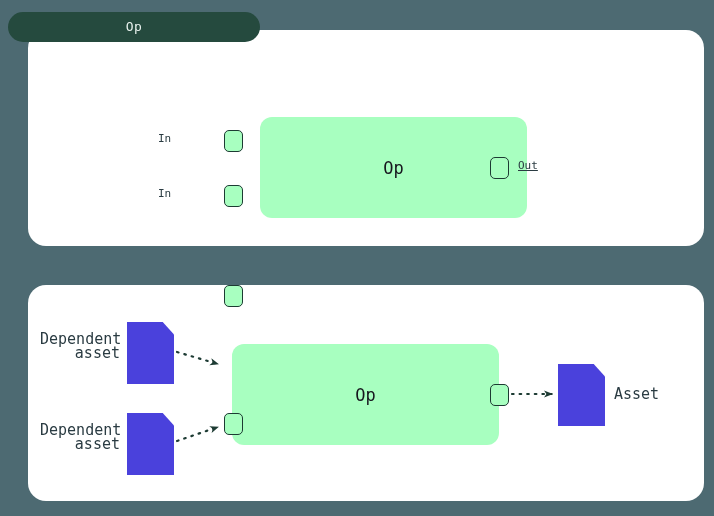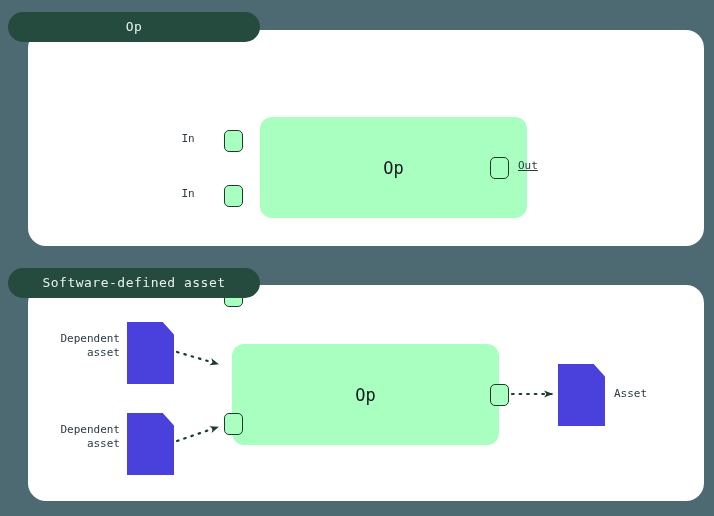--- a/index.html
+++ b/index.html
@@ -108,36 +108,36 @@
   }
 
   
   .port-label {
     position: absolute;
     font-size: 11px;
     color: #2a3b42;
     white-space: nowrap;
     line-height: 13px;
   }
-  .port-label.right-align { text-align: center; }
+  .port-label.right-align { text-align: left; }
 
   
   .asset-icon {
     position: absolute;
     width: 47px;
     height: 62px;
     background: #4a41dc;
     -webkit-clip-path: polygon(0 0, 76% 0, 100% 20%, 100% 100%, 0 100%);
     clip-path: polygon(0 0, 76% 0, 100% 20%, 100% 100%, 0 100%);
   }
 
   
   .asset-label {
     position: absolute;
-    font-size: 11px;
+    font-size: 15px;
     line-height: 14px;
     color: #2a3b42;
     white-space: pre-line;
   }
   .asset-label.to-left { text-align: right; }
 
   
   .connectors {
     position: absolute;
     left: 0; top: 0;
@@ -184,21 +184,20 @@
 
     <div class="asset-icon" style="left:530px; top:79px;"></div>
 
     <div class="asset-label to-left" style="left:12px; top:47px; width:80px;">Dependent
 asset</div>
     <div class="asset-label to-left" style="left:12px; top:138px; width:80px;">Dependent
 asset</div>
     <div class="asset-label" style="left:586px; top:102px; width:80px;">Asset</div>
   </div>
 
-  <div class="panel-tab" id="tab-sda">Software-defined asset</div>
 
   <svg class="connectors">
     <defs>
       <marker id="arrowhead" markerWidth="9" markerHeight="8" refX="8" refY="4" orient="auto" markerUnits="userSpaceOnUse">
         <path d="M0,0.4 L9,4 L0,7.6 L2.4,4 Z" fill="#1d3b33"></path>
       </marker>
     </defs>
 
     <line x1="177" y1="352" x2="218" y2="364" stroke="#1d3b33" stroke-width="2.2" stroke-dasharray="1.6 6" stroke-linecap="round" marker-end="url(#arrowhead)"></line>
 

